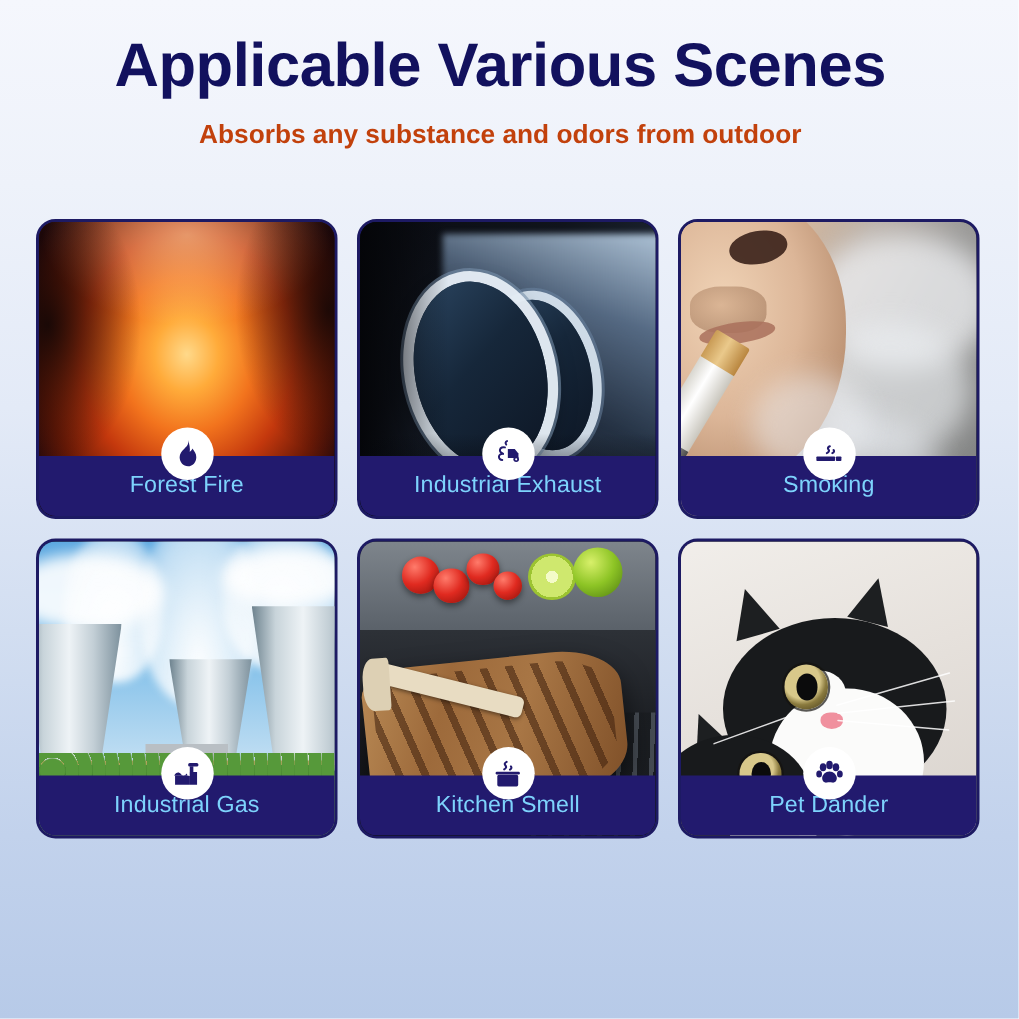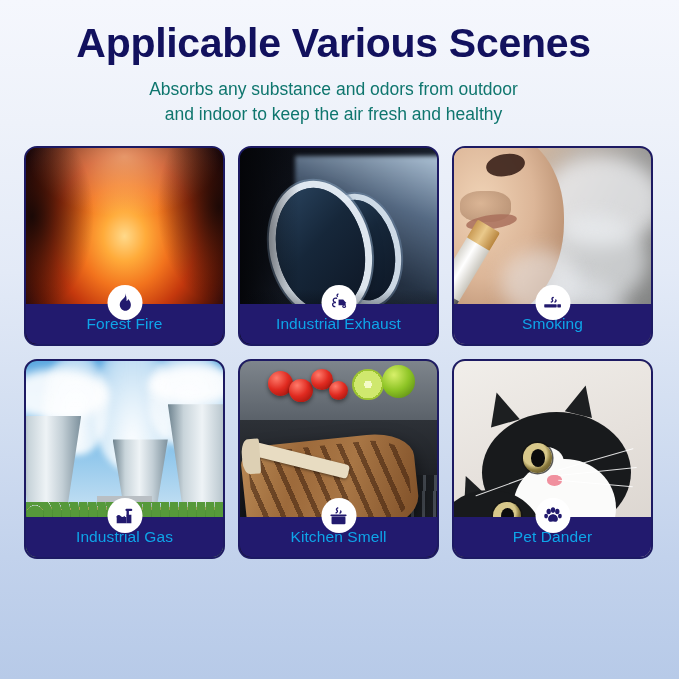--- a/index.html
+++ b/index.html
@@ -10,22 +10,22 @@
   }
   .page{position:relative;width:667px;height:679px;box-sizing:border-box;}
 
   
   .header{padding-top:22px;text-align:center;}
   .title{
     font-size:41px;font-weight:bold;color:#12115e;letter-spacing:-0.3px;
     line-height:1.05;margin:0;
   }
   .subtitle{
-    margin:12px auto 4px;font-size:17.5px;color:#0f766e;line-height:1.42;
-    max-width:520px;font-weight:normal;
+    margin:12px auto 4px;font-size:17.5px;color:#c2410c;line-height:1.42;
+    max-width:520px;font-weight:bold;
   }
 
   
   .grid{
     position:absolute;left:24px;top:146px;
     width:631px;
     display:grid;grid-template-columns:repeat(3,201px);
     grid-template-rows:200px 200px;
     column-gap:13px;row-gap:13px;
   }
@@ -36,21 +36,21 @@
     box-sizing:border-box;
     background:#0a0a1e;
   }
   .photo{position:absolute;inset:0;overflow:hidden;}
   .label-bar{
     position:absolute;left:0;right:0;bottom:0;height:40px;
     background:#221a6e;
     display:flex;align-items:center;justify-content:center;
   }
   .label-text{
-    color:#0ea5e9;font-size:15.5px;font-weight:normal;letter-spacing:0.1px;
+    color:#7dd3fc;font-size:15.5px;font-weight:normal;letter-spacing:0.1px;
     text-align:left;line-height:1;
   }
   .badge{
     position:absolute;left:50%;transform:translateX(-50%);
     bottom:24px;width:35px;height:35px;border-radius:50%;
     background:#ffffff;
     display:flex;align-items:center;justify-content:center;
     z-index:4;
   }
   .badge svg{display:block;}
@@ -156,21 +156,20 @@
 </style>
 </head>
 <body>
 
 <div class="page">
 
   <div class="header">
     <h1 class="title">Applicable Various Scenes</h1>
     <div class="subtitle">
       <div>Absorbs any substance and odors from outdoor</div>
-      <div>and indoor to keep the air fresh and healthy</div>
     </div>
   </div>
 
   <div class="grid">
 
     <div class="card">
       <div class="photo">
         <div class="ff"></div>
         <div class="ff-haze"></div>
         <div class="tree" style="left:14%;"></div>

